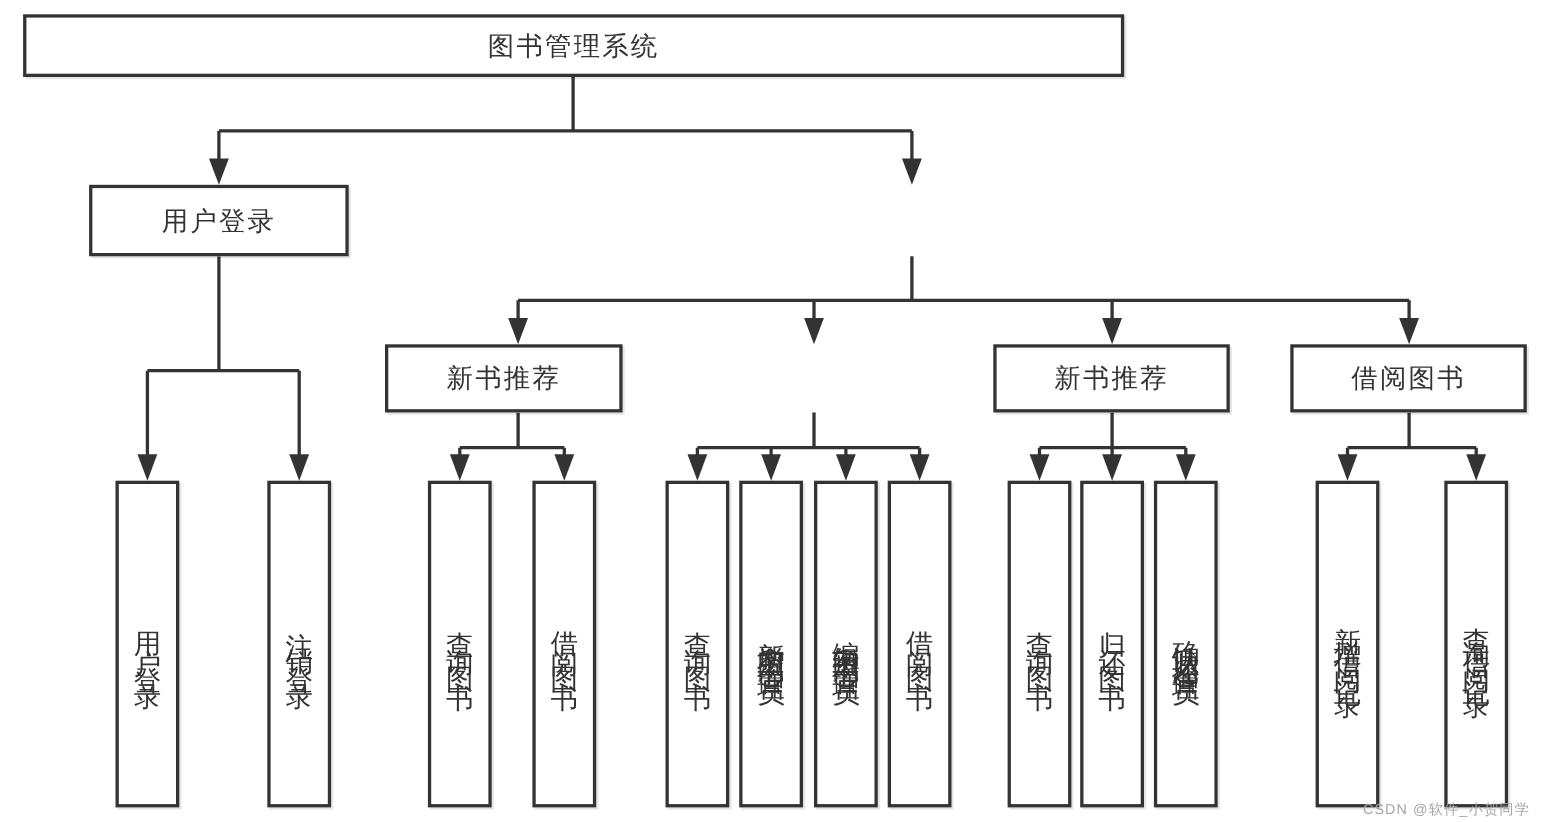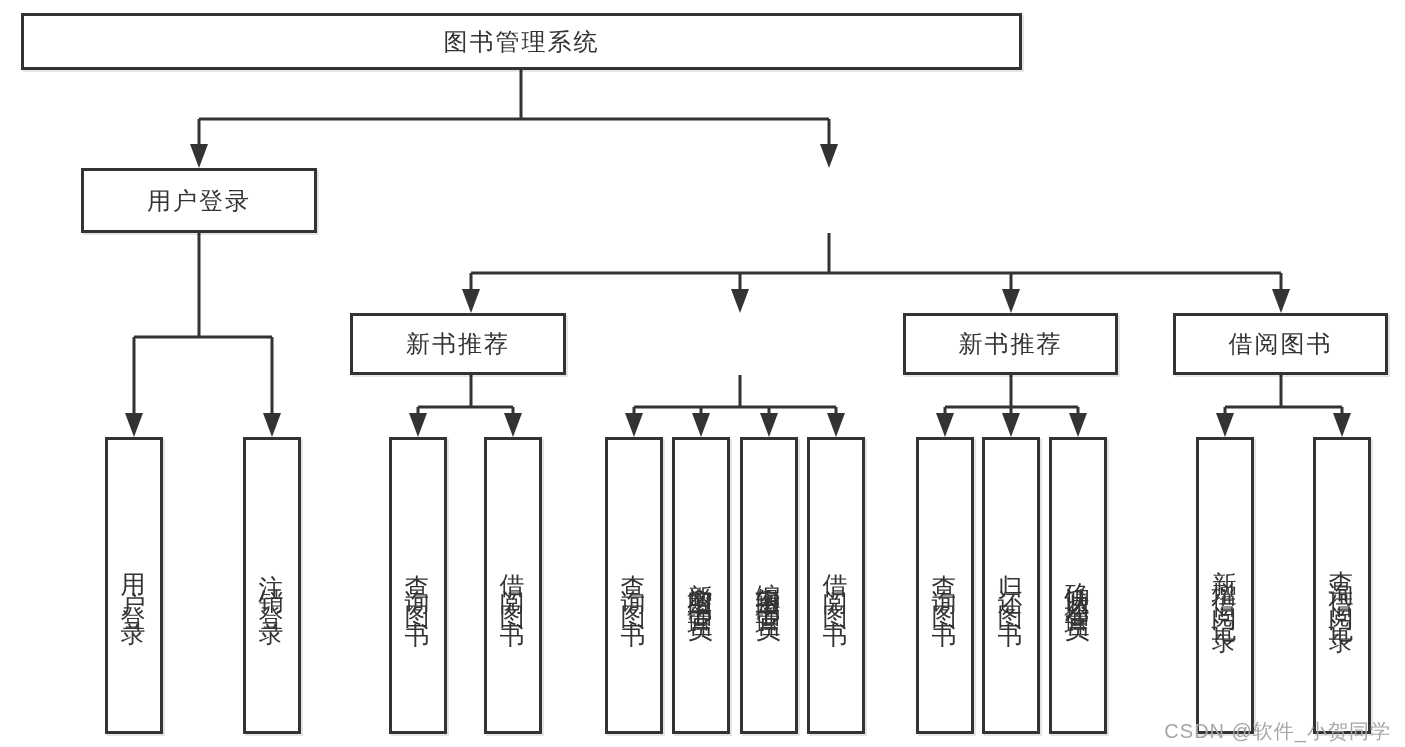--- a/index.html
+++ b/index.html
@@ -25,21 +25,21 @@
     box-shadow:2px 2px 0 rgba(0,0,0,0.10);
   }
   .box .lbl{color:var(--text);white-space:nowrap;}
   .h .lbl{font-size:24px;letter-spacing:2px;}
   .v .lbl{writing-mode:vertical-rl;text-orientation:mixed;font-size:25px;}
   .sp4 .lbl{letter-spacing:16px;}
   .sp6 .lbl{letter-spacing:12px;}
   .sp9 .lbl{letter-spacing:5px;}
   .watermark{
     position:absolute;right:14px;bottom:2px;
-    font-size:20px;color:var(--watermark);
+    font-size:13px;color:var(--watermark);
     letter-spacing:1px;z-index:5;white-space:nowrap;
   }
 </style>
 </head>
 <body>
 
 <div class="stage">
 
   <svg class="wires" viewBox="0 0 1405 747" xmlns="http://www.w3.org/2000/svg">
     <path d="M521 70V119 M199 119H829 M199 119V150 M829 119V150"></path>

